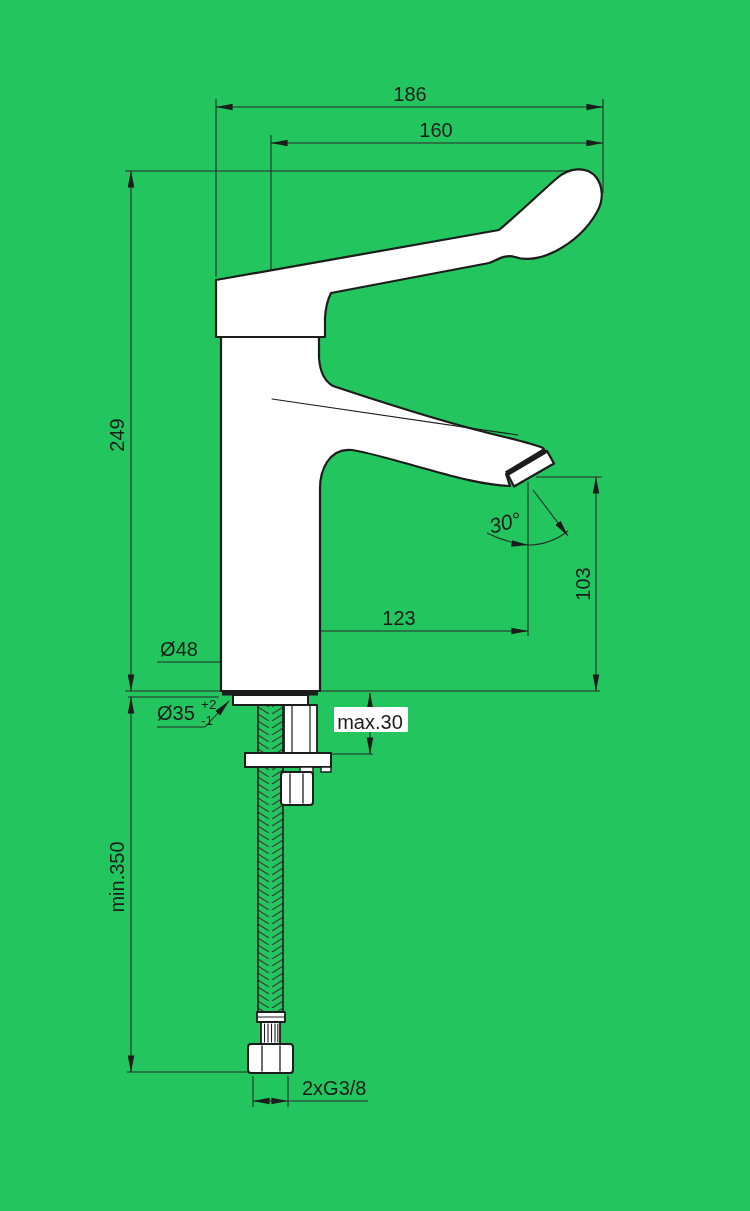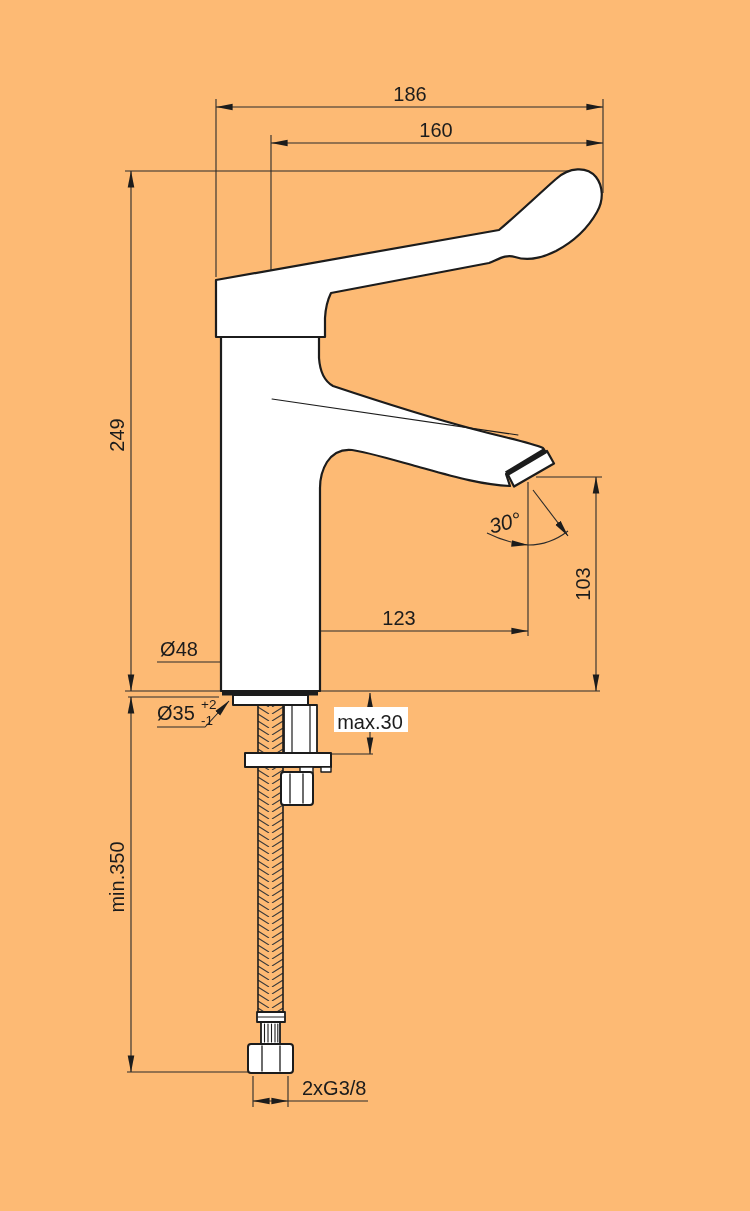--- a/index.html
+++ b/index.html
@@ -1,16 +1,16 @@
 <!DOCTYPE html>
 <html><head>
 <meta charset="utf-8">
 <style>
   html,body{margin:0;padding:0;background:#fff;}
-  .page{position:relative;width:750px;height:1211px;background:#fdba74;overflow:hidden;
+  .page{position:relative;width:750px;height:1211px;background:#22c55e;overflow:hidden;
         font-family:"Liberation Sans", sans-serif;}
   svg{display:block;}
   .dimtext{font-family:"Liberation Sans", sans-serif;fill:#1c1c1c;}
 </style>
 </head>
 <body>
 
 <div class="page">
 <svg width="750" height="1211" viewBox="0 0 750 1211">
   <defs>

